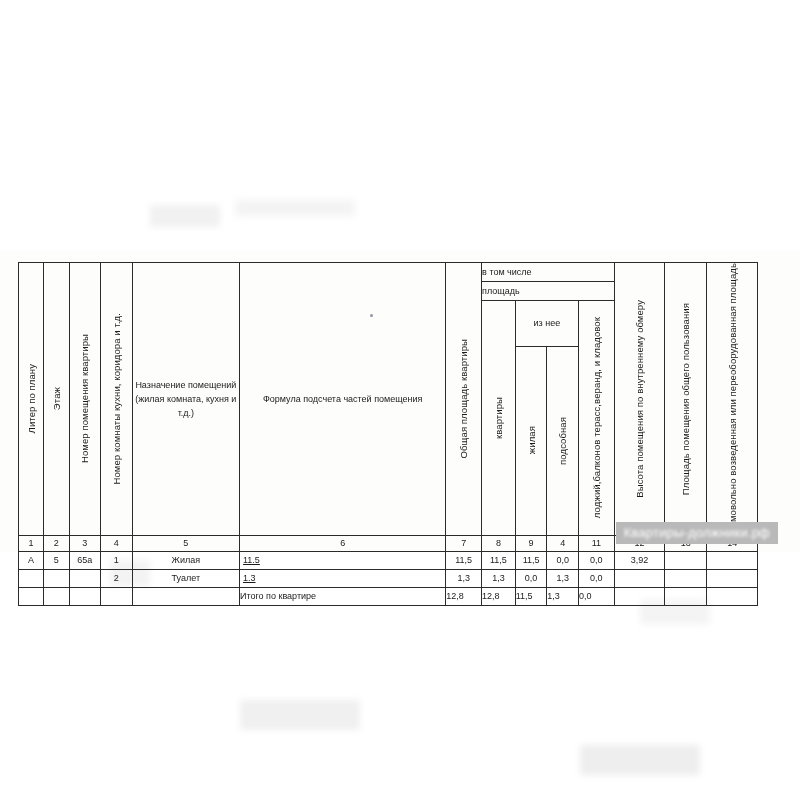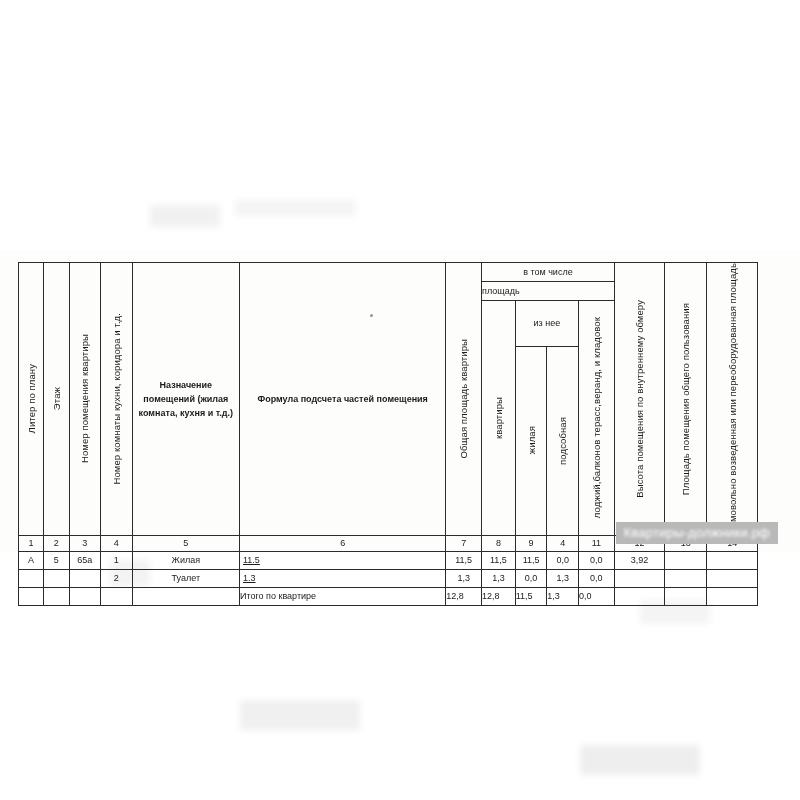--- a/index.html
+++ b/index.html
@@ -77,24 +77,23 @@
     line-height: 11px;
     letter-spacing: 0.1px;
   }
 
   .wide-label {
     text-align: center;
     font-size: 10px;
     line-height: 14px;
     padding: 0 4px;
   }
-  .wide-label .l1 { display:block;font-weight:bold; }
+  .wide-label .l1 { display:block; }
 
   .grp {
-    text-align: center;
     font-size: 10px;
     height: 18px;
   }
   .grp2 {
     font-size: 10px;
     height: 18px;
   }
   .grp3 {
     text-align: center;
     font-size: 9.5px;

